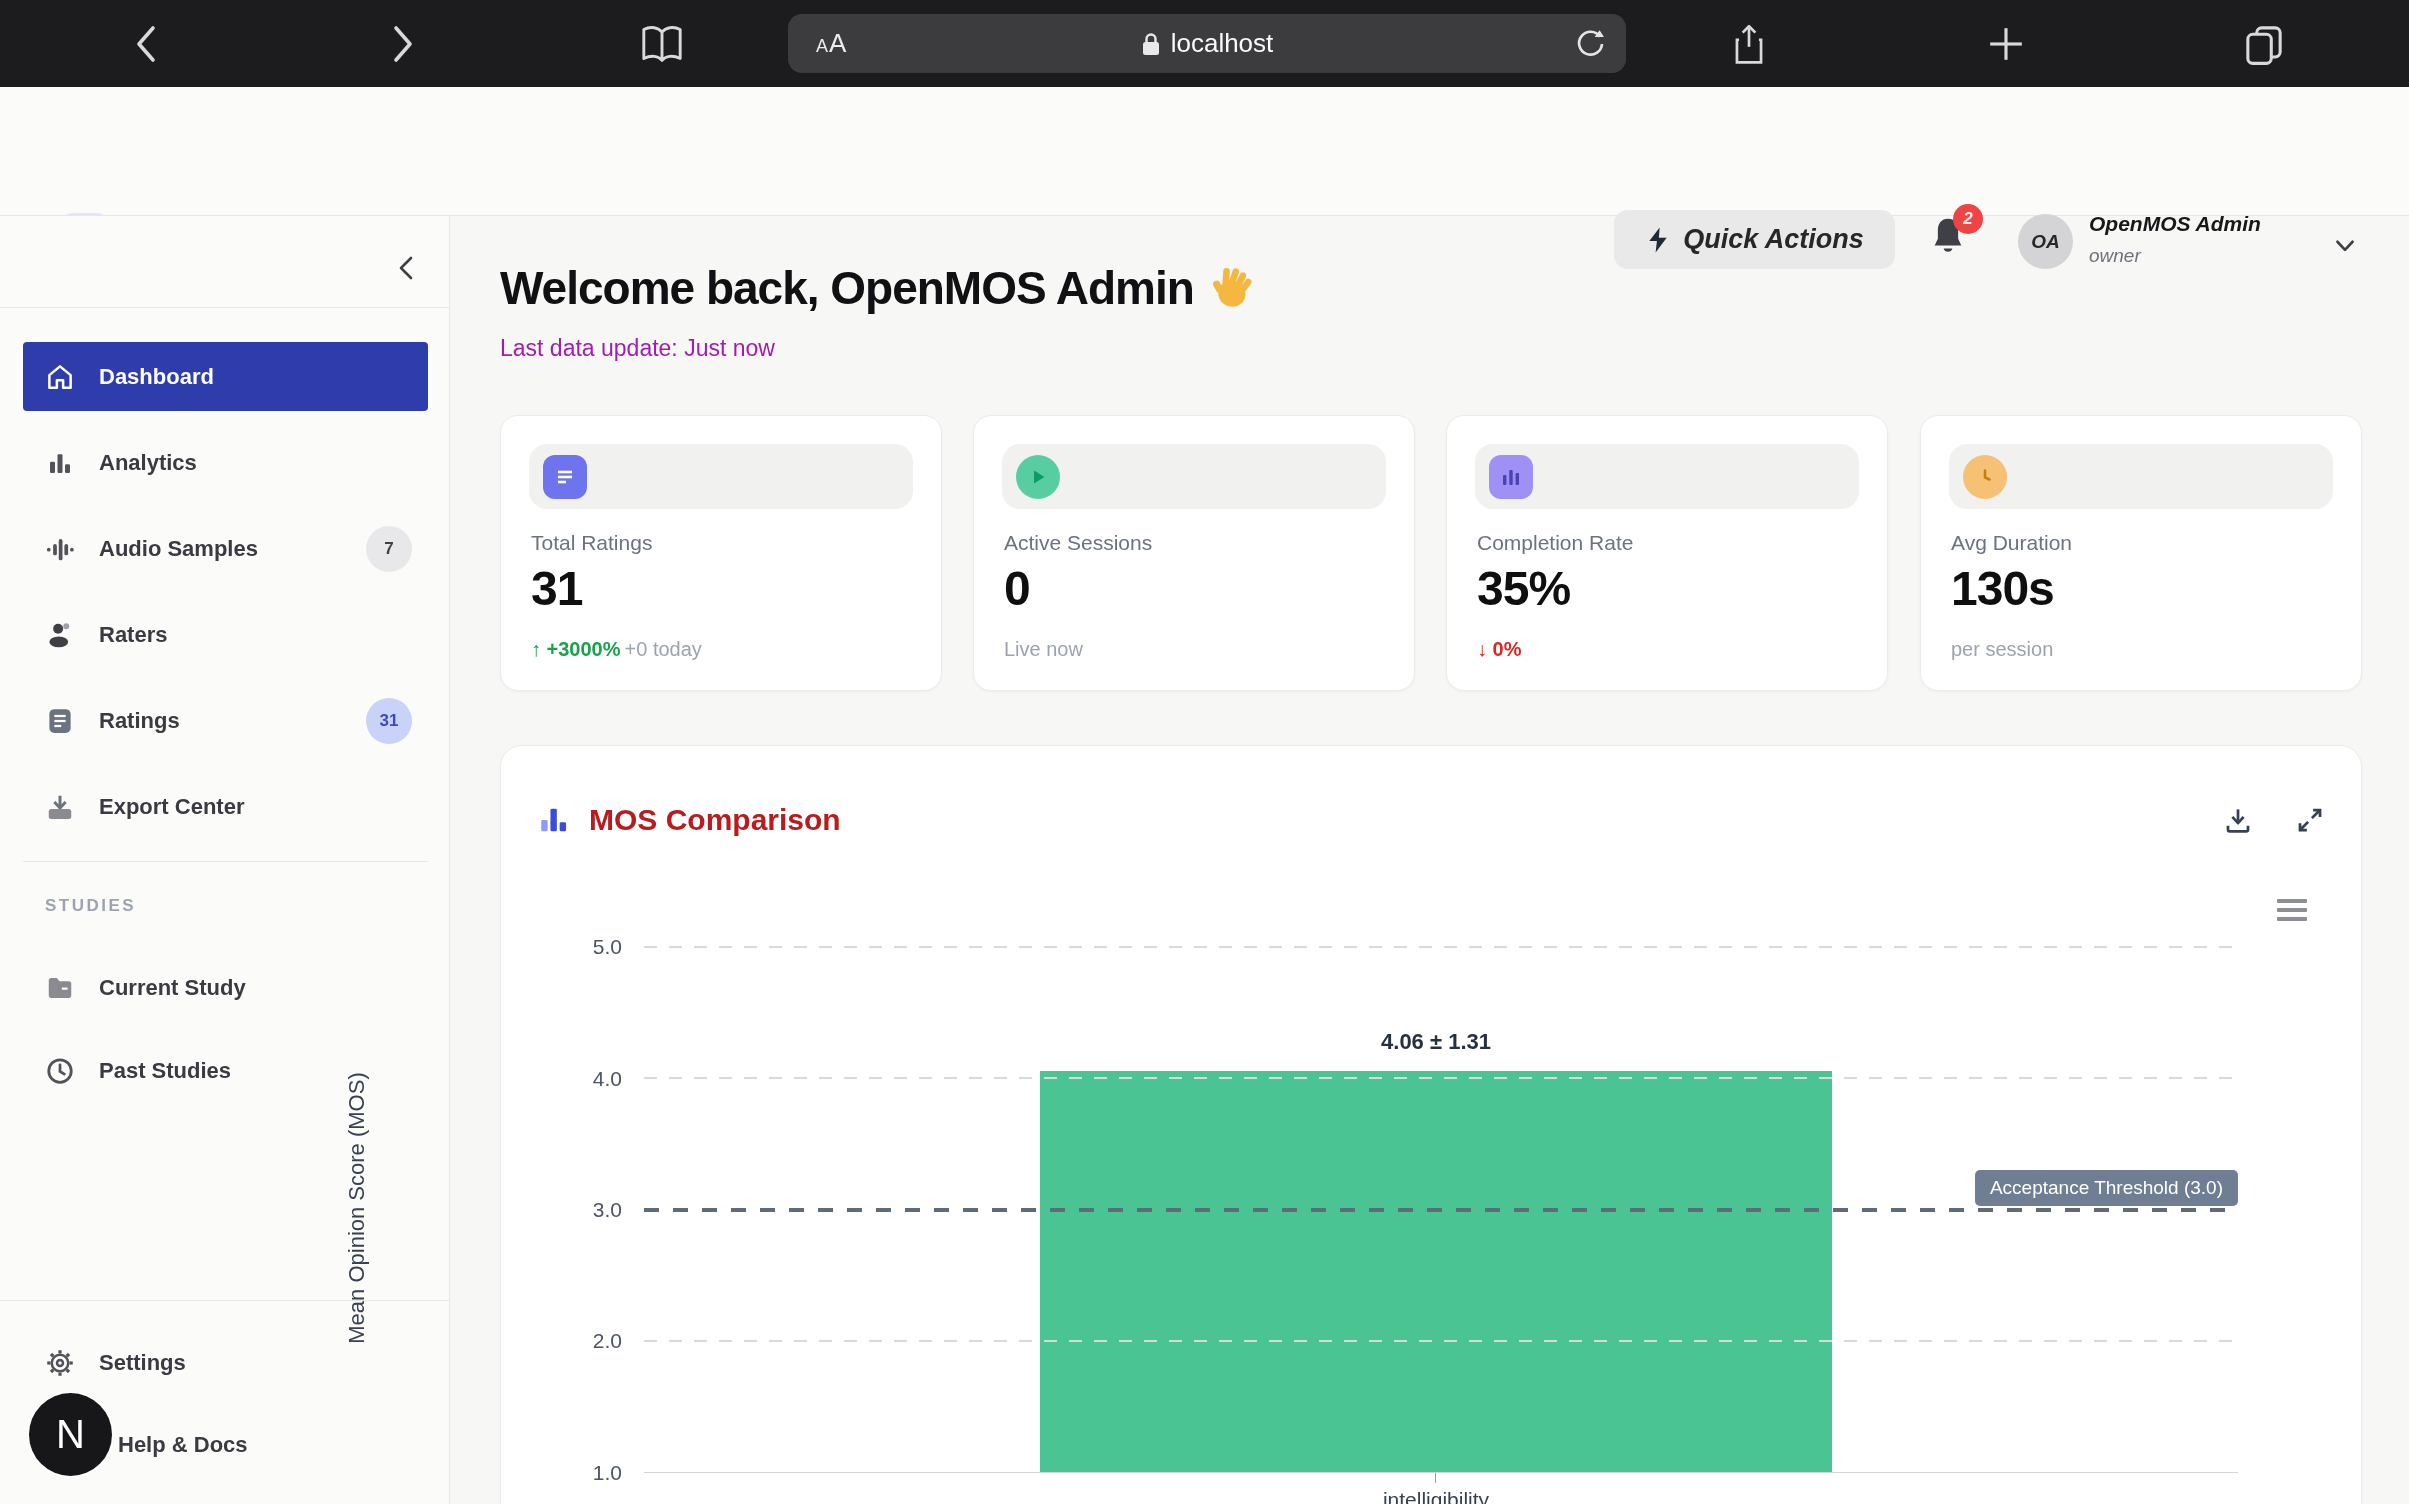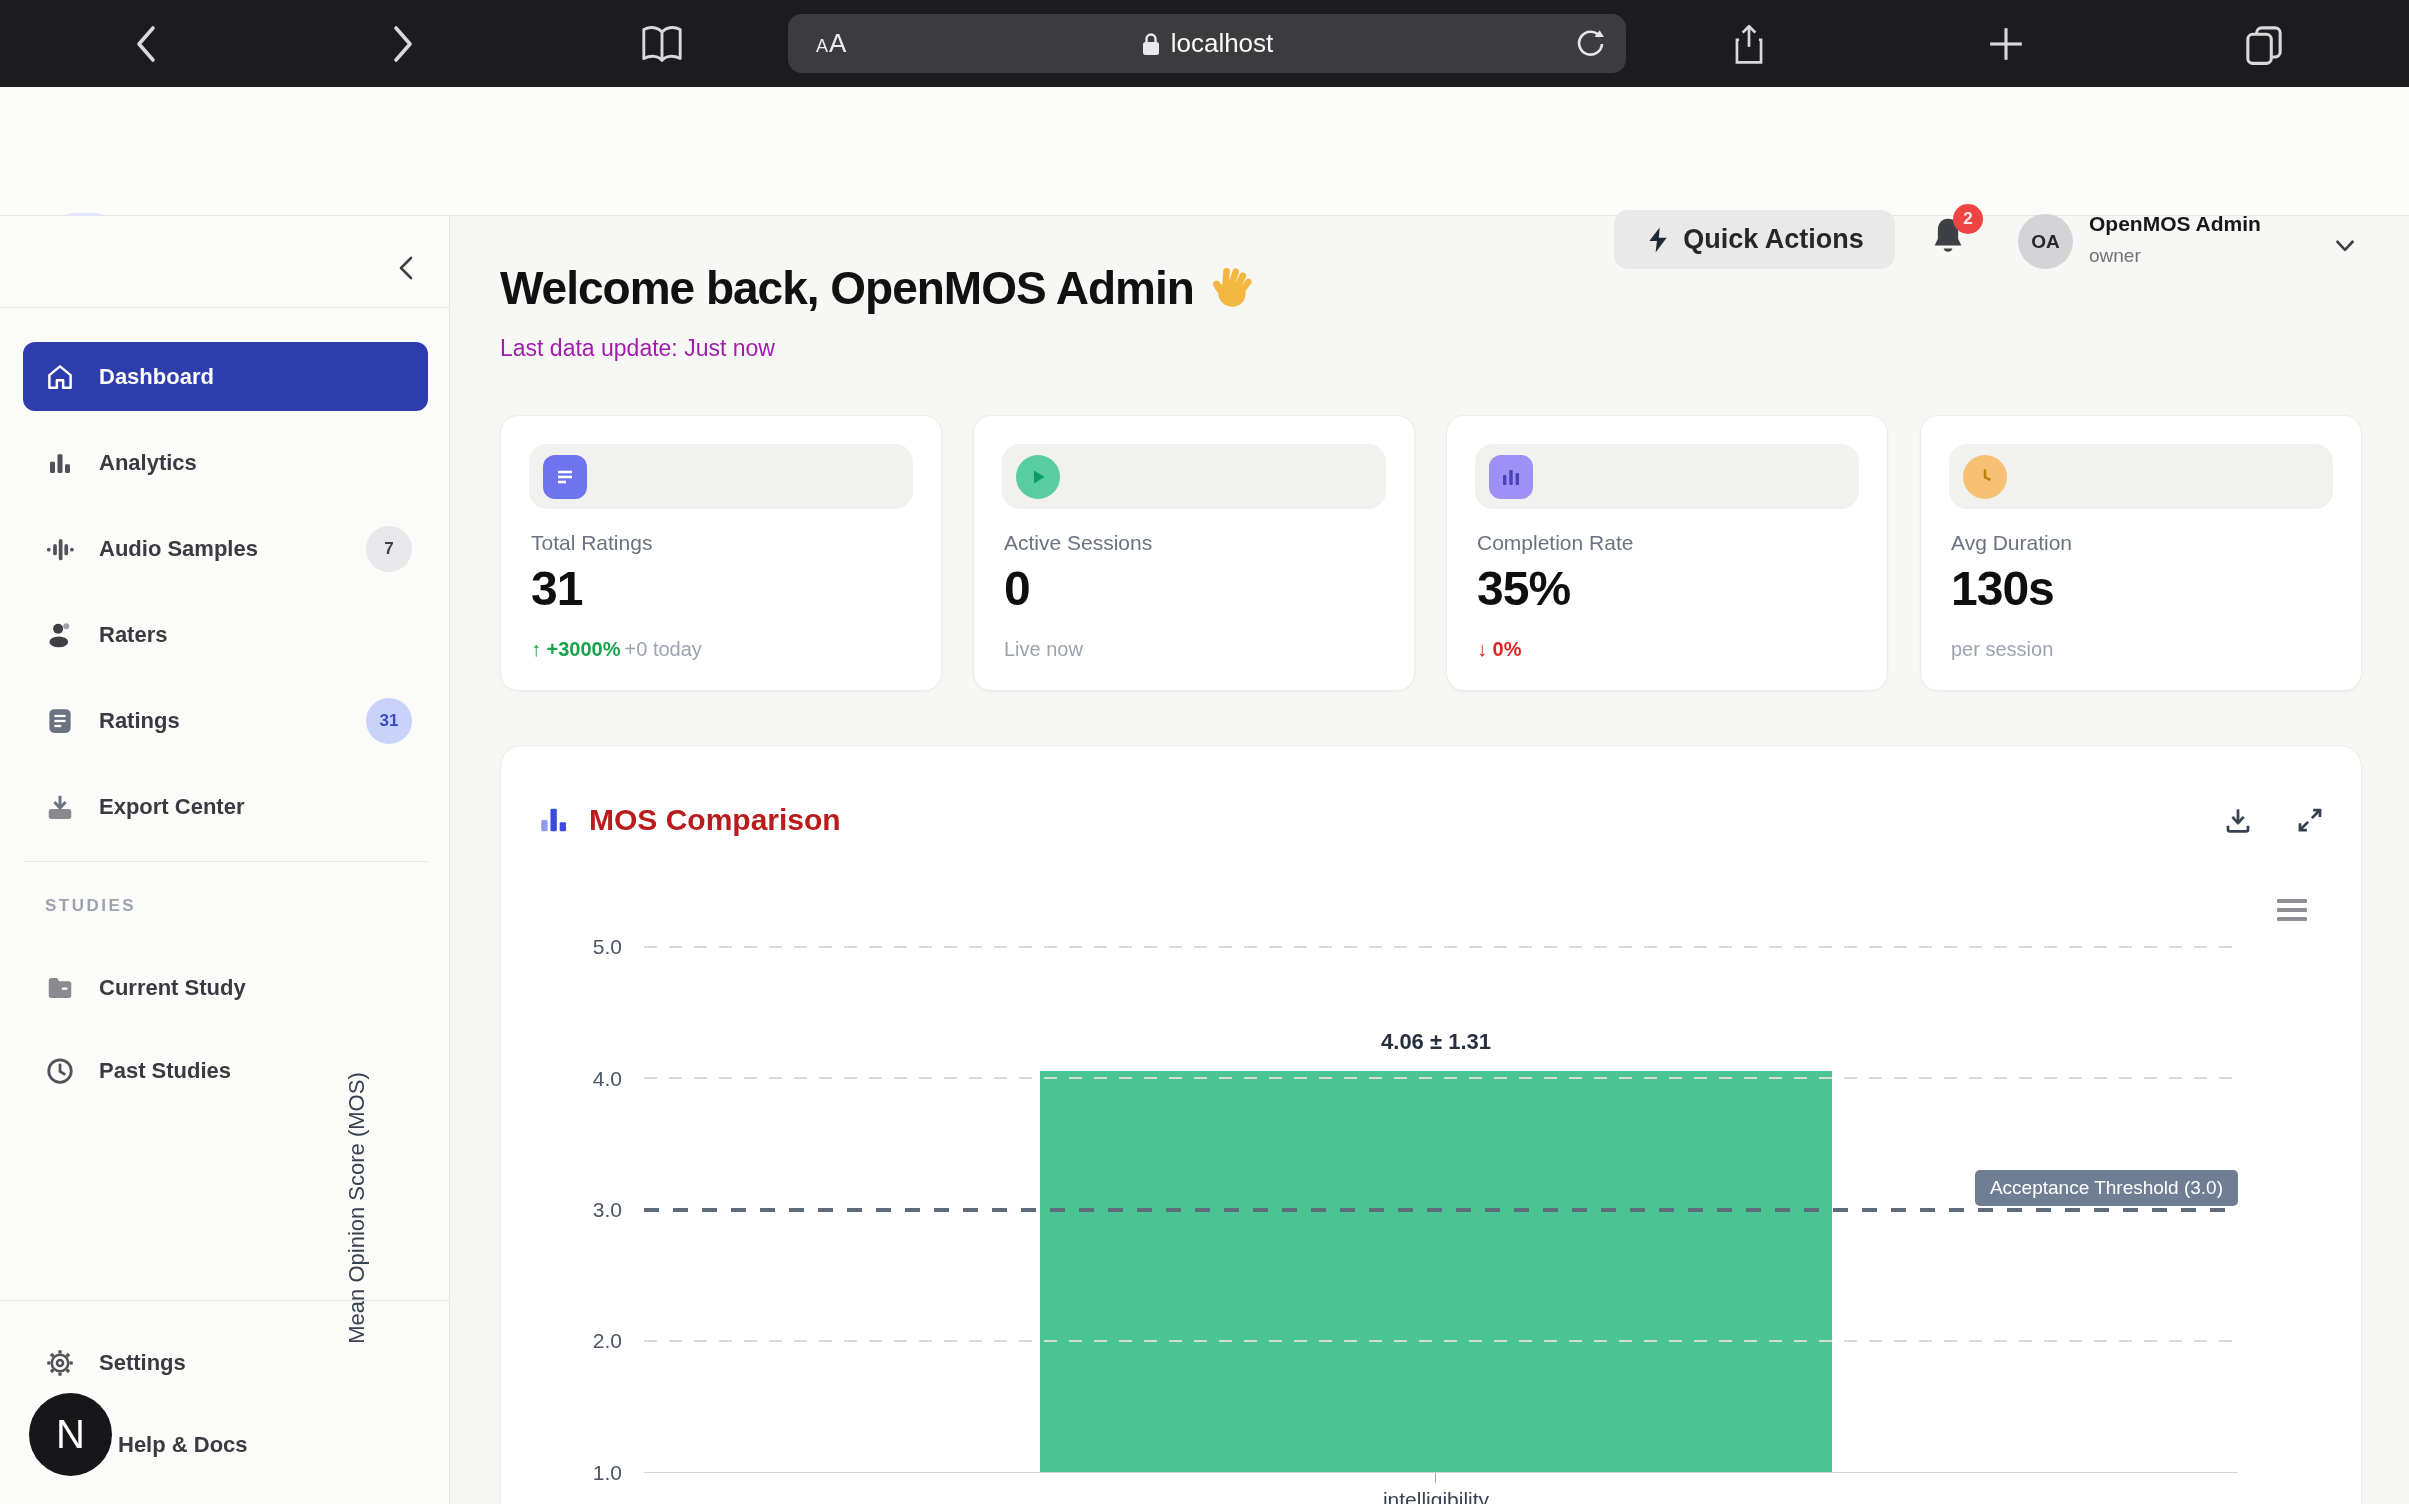--- a/index.html
+++ b/index.html
@@ -9,38 +9,38 @@
   
   #browser-bar { position:absolute; left:0; top:0; width:2410px; height:87px; background:#1c1c1e; }
   .chrome-btn { position:absolute; top:0; height:87px; display:flex; align-items:center; justify-content:center; color:#d9d9db; cursor:default; }
   #url-pill { position:absolute; left:788px; top:14px; width:838px; height:59px; background:#3c3c3e; border-radius:14px; display:flex; align-items:center; color:#f2f2f2; }
   #url-aa { position:absolute; left:28px; font-weight:500; color:#ececee; letter-spacing:1px; }
   #url-aa .sm { font-size:18px; } #url-aa .lg { font-size:26px; }
   #url-center { margin:0 auto; display:flex; align-items:center; gap:10px; font-size:26px; color:#fafafa; }
   #url-reload { position:absolute; right:20px; top:14px; }
 
   
-  #app-header { position:absolute; left:0; top:87px; width:2410px; height:129px; background:#fbfbfa; border-bottom:1px solid #e7e7e4; }
+  #app-header { position:absolute; left:0; top:87px; width:2410px; height:129px; background:#fbfbfa; border-bottom:1px solid #e7e7e4;font-style:italic; }
   #logo-badge { position:absolute; left:59px; top:126px; width:51px; height:51px; background:#e3e6fa; border-radius:14px; display:flex; align-items:center; justify-content:center; }
   #logo-inner { width:40px; height:40px; background:#6f76e6; border-radius:10px; display:flex; align-items:center; justify-content:center; }
   #app-name { position:absolute; left:127px; top:134px; font-size:31px; font-weight:800; color:#18181b; letter-spacing:-0.5px; }
   #quick-actions { position:absolute; left:1614px; top:123px; width:281px; height:59px; background:#e9e9ea; border-radius:14px; display:flex; align-items:center; justify-content:center; gap:12px; cursor:pointer; }
   #quick-actions span { font-size:27px; font-weight:600; color:#27272a; }
   #bell-wrap { position:absolute; left:1927px; top:127px; width:51px; height:55px; cursor:pointer; }
   #bell-badge { position:absolute; left:26px; top:-10px; min-width:30px; height:30px; border-radius:15px; background:#ef4444; color:#ffe9e9; font-size:17px; font-weight:700; display:flex; align-items:center; justify-content:center; }
   #avatar { position:absolute; left:2018px; top:127px; width:55px; height:55px; border-radius:50%; background:#d4d4d6; display:flex; align-items:center; justify-content:center; font-size:19px; font-weight:700; color:#27272a; }
   #user-name { position:absolute; left:2089px; top:125px; font-size:21px; font-weight:700; color:#18181b; white-space:nowrap; }
   #user-role { position:absolute; left:2089px; top:158px; font-size:19px; color:#71717a; }
   #user-chevron { position:absolute; left:2332px; top:145px; }
 
   
   #sidebar { position:absolute; left:0; top:216px; width:450px; height:1289px; background:#fbfbf9; border-right:1px solid #e7e7e4; }
   #sb-collapse { position:absolute; left:384px; top:30px; width:44px; height:44px; display:flex; align-items:center; justify-content:center; cursor:pointer; }
   .sb-divider { position:absolute; left:0; width:450px; height:1px; background:#e7e7e4; }
-  .sb-item { position:absolute; left:23px; width:405px; height:69px; border-radius:12px; display:flex; align-items:center; padding-left:22px; gap:24px; cursor:pointer; color:#3a3a42; }
+  .sb-item { position:absolute; left:23px; width:405px; height:69px; border-radius:4px; display:flex; align-items:center; padding-left:22px; gap:24px; cursor:pointer; color:#3a3a42; }
   .sb-item .lbl { font-size:22px; font-weight:600; }
   .sb-item.active { background:#2f3cab; color:#ffffff; }
   .sb-item.active .lbl { color:#ffffff; }
   .sb-badge { position:absolute; right:16px; width:46px; height:46px; border-radius:50%; background:#e8e8ea; color:#3f3f46; font-size:17px; font-weight:600; display:flex; align-items:center; justify-content:center; }
   .sb-badge.indigo { background:#c9d2f8; color:#3b49c4; font-weight:700; }
   #sb-section { position:absolute; left:45px; top:680px; font-size:17px; font-weight:700; letter-spacing:2.5px; color:#9ca3af; }
   #next-badge { position:absolute; left:29px; top:1177px; width:83px; height:83px; border-radius:50%; background:#17171a; color:#fff; display:flex; align-items:center; justify-content:center; font-size:40px; font-weight:500; cursor:pointer; box-shadow:0 0 0 2px rgba(255,255,255,.6); }
 
   
   #welcome-title { position:absolute; left:500px; top:261px; font-size:46px; font-weight:800; color:#111113; letter-spacing:-1px; display:flex; align-items:center; gap:16px; }

